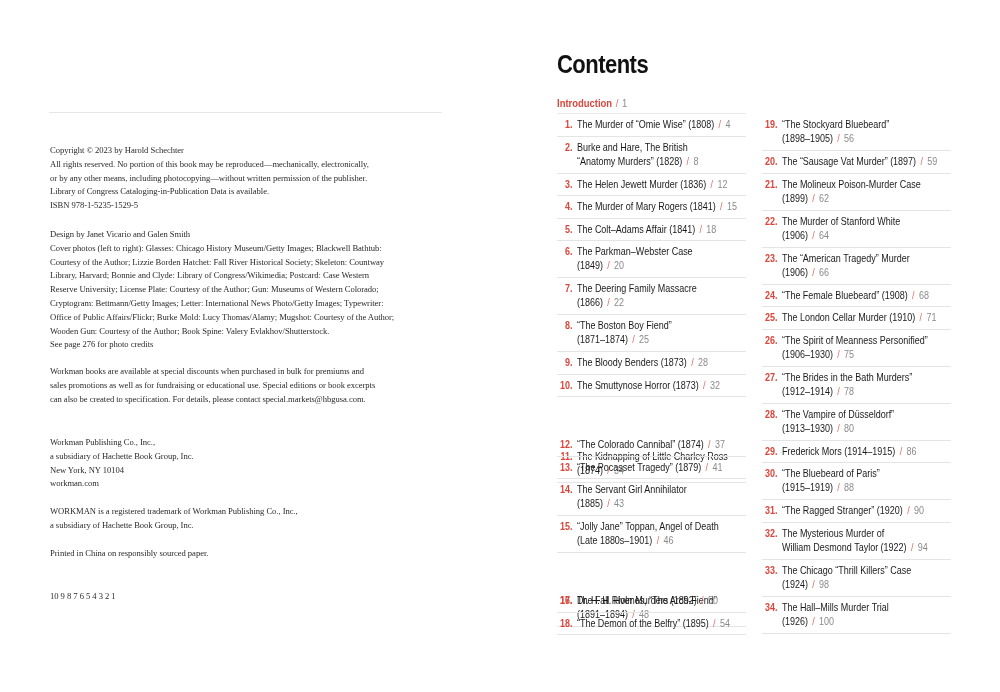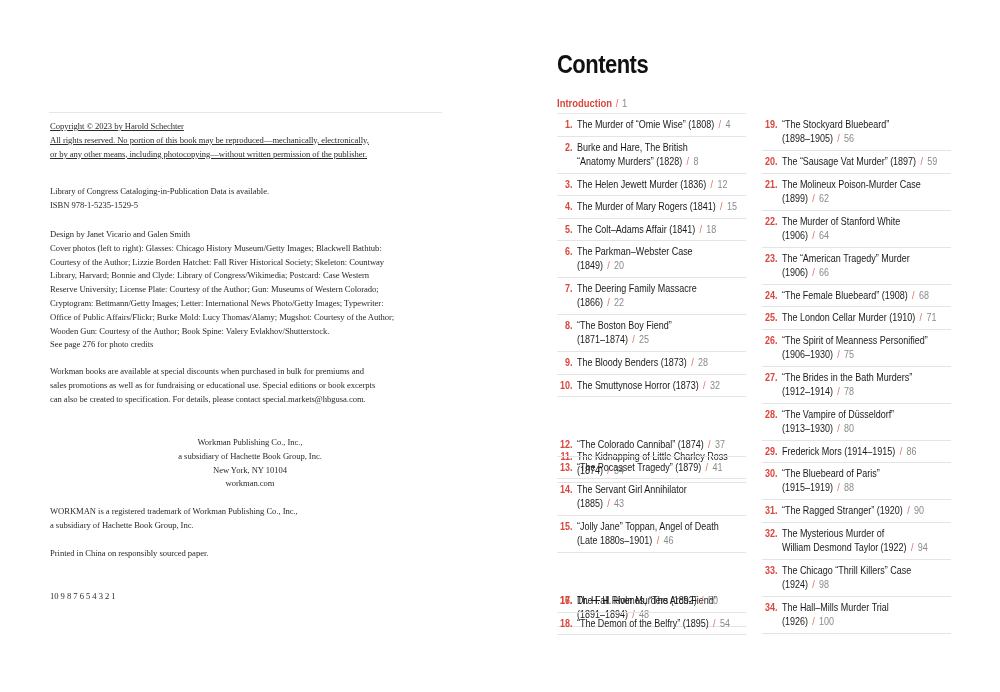--- a/index.html
+++ b/index.html
@@ -45,21 +45,21 @@
   .entry .txt { display: block; margin-left: 23px; }
   .entry .slash { color: #e06a60; margin: 0 5px; }
 </style>
 </head>
 <body>
 
 <div class="spread">
 
   <div class="top-rule"></div>
   <div id="copyright">
-      <div class="copy-block" style="top: 120px; text-decoration: underline;">
+      <div class="copy-block" style="top: 144px;">
         <p>Copyright © 2023 by Harold Schechter</p>
         <p>All rights reserved. No portion of this book may be reproduced—mechanically, electronically,</p>
         <p>or by any other means, including photocopying—without written permission of the publisher.</p>
       </div>
       <div class="copy-block" style="top: 185px;">
         <p>Library of Congress Cataloging-in-Publication Data is available.</p>
         <p>ISBN 978-1-5235-1529-5</p>
       </div>
       <div class="copy-block" style="top: 228px;">
         <p>Design by Janet Vicario and Galen Smith</p>
@@ -70,21 +70,21 @@
         <p>Cryptogram: Bettmann/Getty Images; Letter: International News Photo/Getty Images; Typewriter:</p>
         <p>Office of Public Affairs/Flickr; Burke Mold: Lucy Thomas/Alamy; Mugshot: Courtesy of the Author;</p>
         <p>Wooden Gun: Courtesy of the Author; Book Spine: Valery Evlakhov/Shutterstock.</p>
         <p>See page 276 for photo credits</p>
       </div>
       <div class="copy-block" style="top: 365px;">
         <p>Workman books are available at special discounts when purchased in bulk for premiums and</p>
         <p>sales promotions as well as for fundraising or educational use. Special editions or book excerpts</p>
         <p>can also be created to specification. For details, please contact special.markets@hbgusa.com.</p>
       </div>
-      <div class="copy-block" style="top: 436px; text-align: center;">
+      <div class="copy-block" style="top: 436px;">
         <p>Workman Publishing Co., Inc.,</p>
         <p>a subsidiary of Hachette Book Group, Inc.</p>
         <p>New York, NY 10104</p>
         <p>workman.com</p>
       </div>
       <div class="copy-block" style="top: 505px;">
         <p>WORKMAN is a registered trademark of Workman Publishing Co., Inc.,</p>
         <p>a subsidiary of Hachette Book Group, Inc.</p>
       </div>
       <div class="copy-block" style="top: 547px;">

